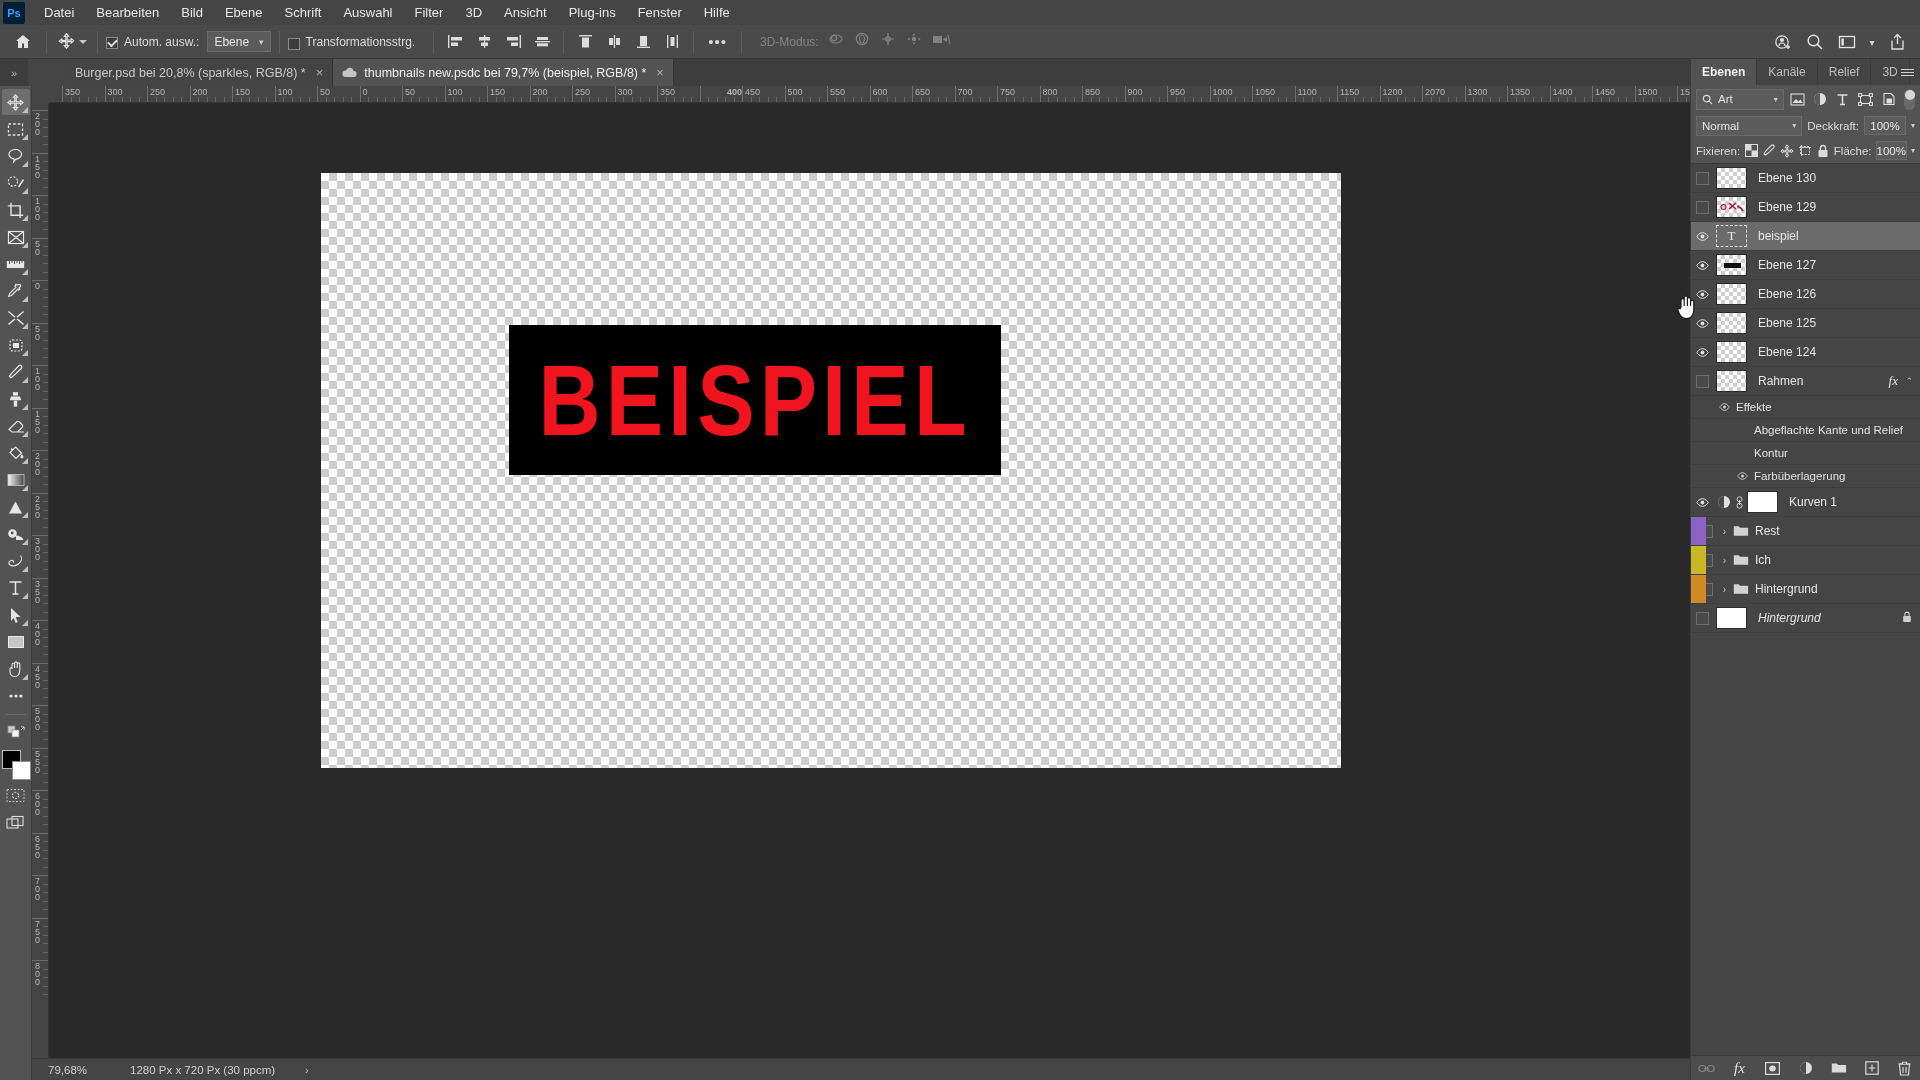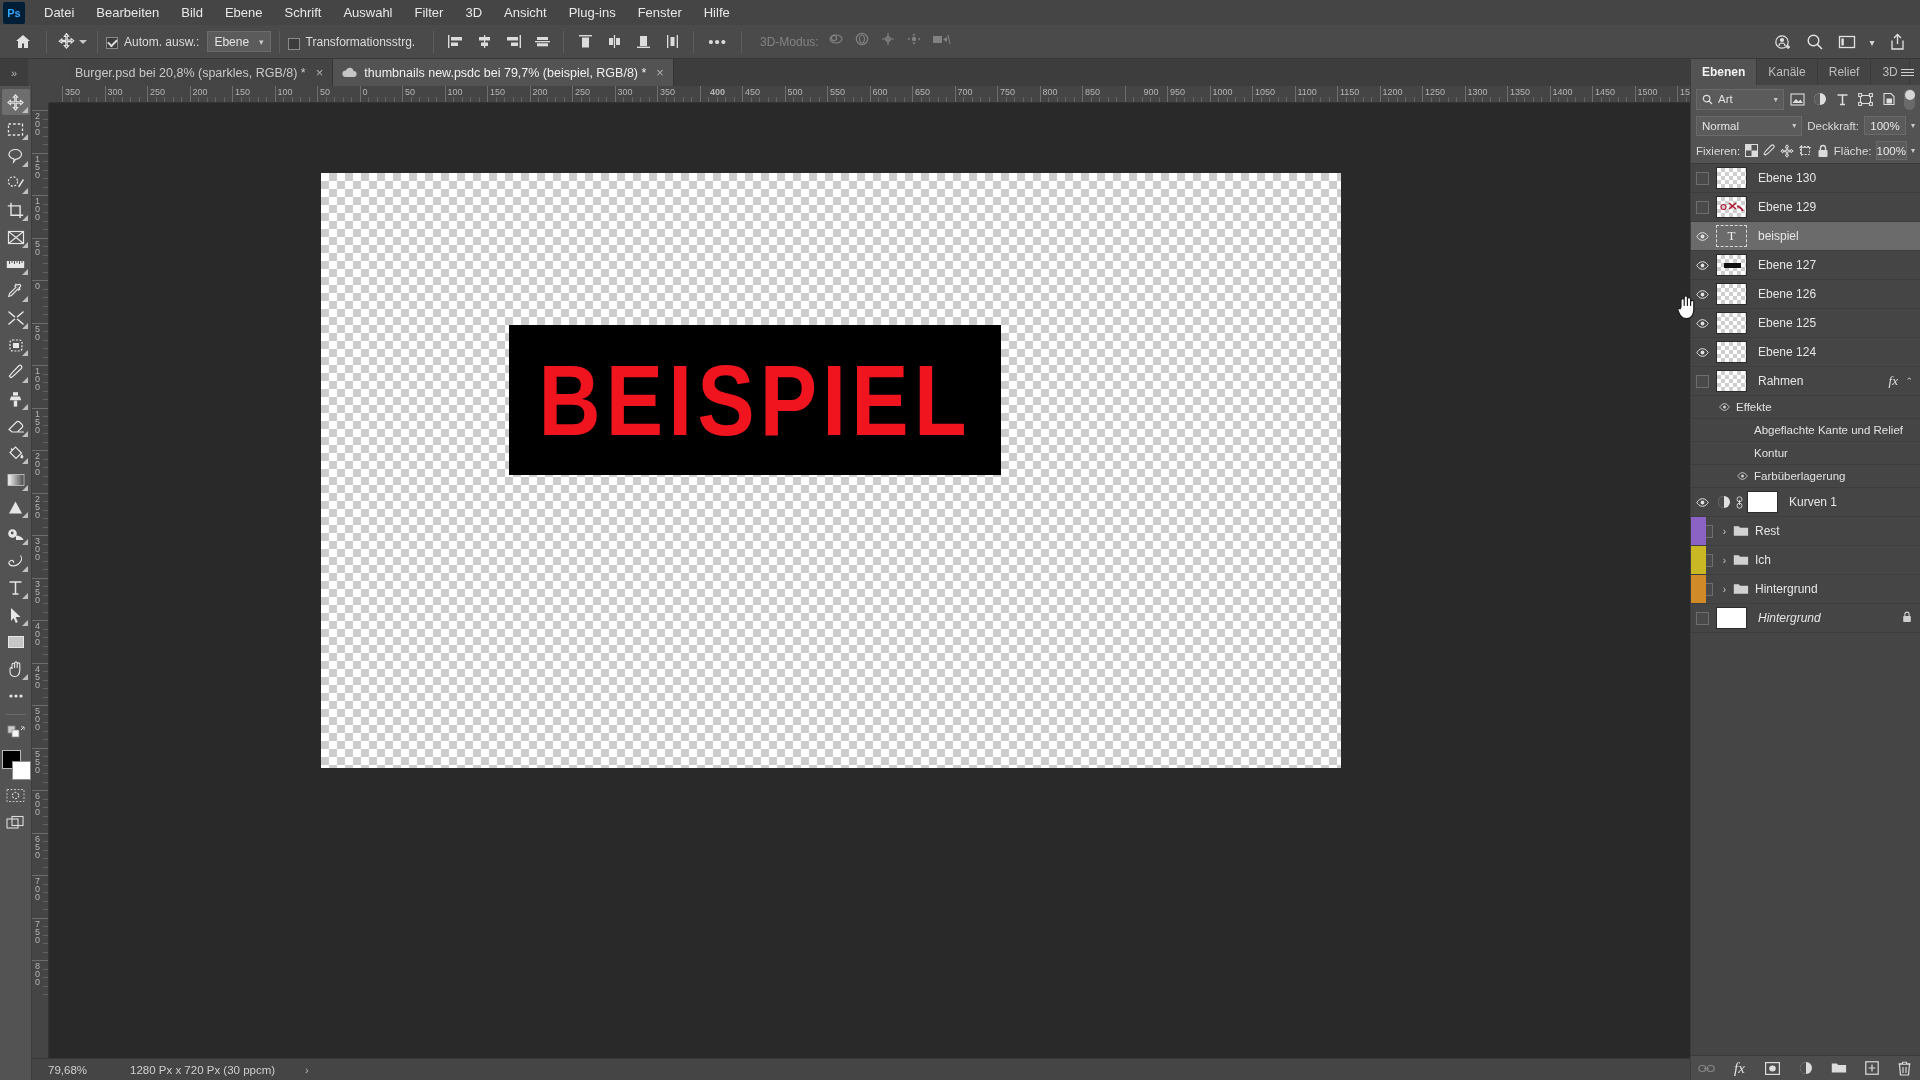--- a/index.html
+++ b/index.html
@@ -668,21 +668,21 @@
         <div class="rh-tick minor" style="left: 582.5px;"></div>
         <div class="rh-tick minor" style="left: 591px;"></div>
         <div class="rh-tick minor" style="left: 599.5px;"></div>
         <div class="rh-tick" style="left: 608px;"></div>
         <div class="rh-lab" style="left: 608px;">350</div>
         <div class="rh-tick minor" style="left: 616.5px;"></div>
         <div class="rh-tick minor" style="left: 625px;"></div>
         <div class="rh-tick minor" style="left: 633.5px;"></div>
         <div class="rh-tick minor" style="left: 642px;"></div>
         <div class="rh-tick" style="left: 650.5px;"></div>
-        <div class="rh-lab" style="left: 658px; font-weight: bold;">400</div>
+        <div class="rh-lab" style="left: 675px; font-weight: bold;">400</div>
         <div class="rh-tick minor" style="left: 659px;"></div>
         <div class="rh-tick minor" style="left: 667.5px;"></div>
         <div class="rh-tick minor" style="left: 676px;"></div>
         <div class="rh-tick minor" style="left: 684.5px;"></div>
         <div class="rh-tick" style="left: 693px;"></div>
         <div class="rh-lab" style="left: 693px;">450</div>
         <div class="rh-tick minor" style="left: 701.5px;"></div>
         <div class="rh-tick minor" style="left: 710px;"></div>
         <div class="rh-tick minor" style="left: 718.5px;"></div>
         <div class="rh-tick minor" style="left: 727px;"></div>
@@ -728,21 +728,21 @@
         <div class="rh-tick minor" style="left: 1007.5px;"></div>
         <div class="rh-tick minor" style="left: 1016px;"></div>
         <div class="rh-tick minor" style="left: 1024.5px;"></div>
         <div class="rh-tick" style="left: 1033px;"></div>
         <div class="rh-lab" style="left: 1033px;">850</div>
         <div class="rh-tick minor" style="left: 1041.5px;"></div>
         <div class="rh-tick minor" style="left: 1050px;"></div>
         <div class="rh-tick minor" style="left: 1058.5px;"></div>
         <div class="rh-tick minor" style="left: 1067px;"></div>
         <div class="rh-tick" style="left: 1075.5px;"></div>
-        <div class="rh-lab" style="left: 1075.5px; margin-left: 16px;">900</div>
+        <div class="rh-lab" style="left: 1075.5px;">900</div>
         <div class="rh-tick minor" style="left: 1084px;"></div>
         <div class="rh-tick minor" style="left: 1092.5px;"></div>
         <div class="rh-tick minor" style="left: 1101px;"></div>
         <div class="rh-tick minor" style="left: 1109.5px;"></div>
         <div class="rh-tick" style="left: 1118px;"></div>
         <div class="rh-lab" style="left: 1118px;">950</div>
         <div class="rh-tick minor" style="left: 1126.5px;"></div>
         <div class="rh-tick minor" style="left: 1135px;"></div>
         <div class="rh-tick minor" style="left: 1143.5px;"></div>
         <div class="rh-tick minor" style="left: 1152px;"></div>
@@ -770,21 +770,21 @@
         <div class="rh-tick minor" style="left: 1305px;"></div>
         <div class="rh-tick minor" style="left: 1313.5px;"></div>
         <div class="rh-tick minor" style="left: 1322px;"></div>
         <div class="rh-tick" style="left: 1330.5px;"></div>
         <div class="rh-lab" style="left: 1330.5px;">1200</div>
         <div class="rh-tick minor" style="left: 1339px;"></div>
         <div class="rh-tick minor" style="left: 1347.5px;"></div>
         <div class="rh-tick minor" style="left: 1356px;"></div>
         <div class="rh-tick minor" style="left: 1364.5px;"></div>
         <div class="rh-tick" style="left: 1373px;"></div>
-        <div class="rh-lab" style="left: 1373px;">1250</div>
+        <div class="rh-lab" style="left: 1373px;">2070</div>
         <div class="rh-tick minor" style="left: 1381.5px;"></div>
         <div class="rh-tick minor" style="left: 1390px;"></div>
         <div class="rh-tick minor" style="left: 1398.5px;"></div>
         <div class="rh-tick minor" style="left: 1407px;"></div>
         <div class="rh-tick" style="left: 1415.5px;"></div>
         <div class="rh-lab" style="left: 1415.5px;">1300</div>
         <div class="rh-tick minor" style="left: 1424px;"></div>
         <div class="rh-tick minor" style="left: 1432.5px;"></div>
         <div class="rh-tick minor" style="left: 1441px;"></div>
         <div class="rh-tick minor" style="left: 1449.5px;"></div>

